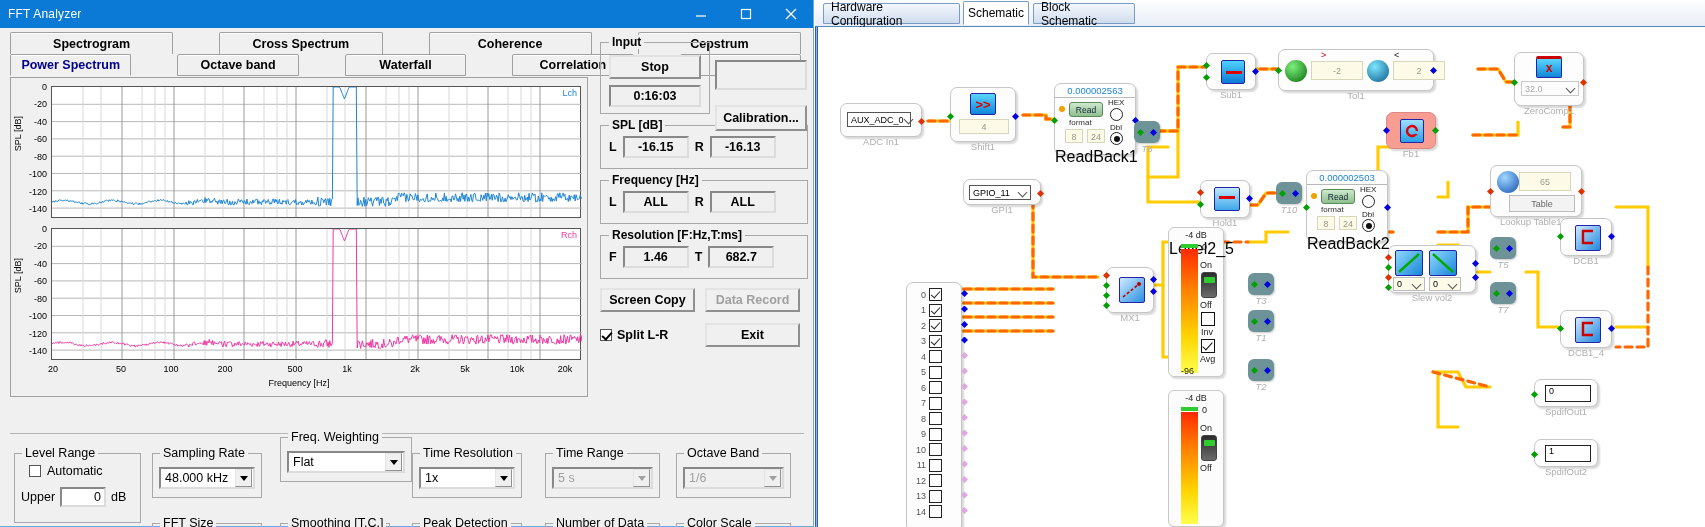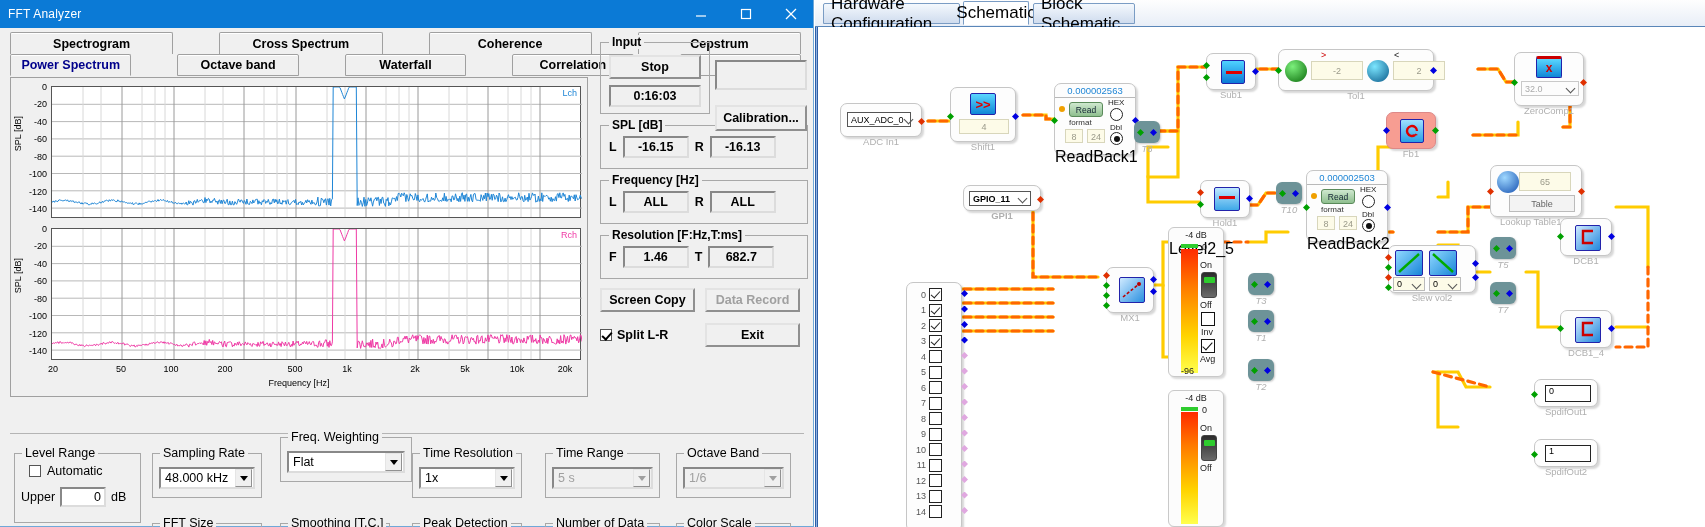--- a/index.html
+++ b/index.html
@@ -124,21 +124,21 @@
   .numfield { background:#fff; border:2px inset #dcdcdc; height:20px; width:46px;
      text-align:right; font-size:12.5px; padding-right:3px; line-height:17px; }
 
   
   .sch {
     position:absolute; left:815px; top:0; width:890px; height:527px; background:#ffffff;
   }
   .sch-tabbar { position:absolute; left:0; top:0; height:27px; right:0;
      background:linear-gradient(#fefefe,#e8eef7); border-bottom:1px solid #5a86b8; }
   .sch-tab {
-    position:absolute; top:3px; height:21px; font-size:17px; color:#000;
+    position:absolute; top:3px; height:21px; font-size:12px; color:#000;
     display:flex; align-items:center; justify-content:center;
     background:linear-gradient(#f4f8fd,#cfdcee); border:1px solid #7a9cc4;
     border-radius:2px 2px 0 0; padding:0 7px;
   }
   .sch-tab.active { background:#fff; border-bottom:1px solid #fff; top:1px; height:24px; }
   .sch-canvas { position:absolute; left:0; top:27px; right:0; bottom:0;
     background:#fff; border-left:3px solid #2d5ea8; }
   .sch-canvas::before{ content:""; position:absolute; left:-3px; top:0; bottom:0; width:3px;
     background:repeating-linear-gradient(90deg,#2d5ea8 0 1px,#8fb4e0 1px 2px,#2d5ea8 2px 3px); }
 
@@ -625,21 +625,21 @@
           <div style="position:absolute;left:53px;top:0px;font-size:8px;color:#222;">HEX</div>
           <div class="radio" style="position:absolute;left:55px;top:10px;"></div>
           <div style="position:absolute;left:55px;top:25px;font-size:8px;color:#222;">Dbl</div>
           <div class="radio on" style="position:absolute;left:55px;top:34px;"></div>
         </div>
         <div class="port p-green" style="left:-4px; top:33px;"></div>
         <div class="port p-blue" style="right:-4px; top:33px;"></div>
         <div class="cap">ReadBack1</div>
       </div>
 
-      <div class="node" style="left:145px; top:158px; width:78px; height:26px;font-weight:bold;">
+      <div class="node" style="left:145px; top:152px; width:78px; height:26px;">
         <div class="n-sel" style="margin:5px 9px 0 5px;">
           <span>GPIO_11</span>
           <span class="chev"></span>
         </div>
         <div class="port p-red" style="right:-4px; top:10px;"></div>
         <div class="cap">GPI1</div>
       </div>
 
       <div class="tnode" style="left:316px; top:94px;">
         <div class="port p-green" style="left:3px; top:8px;"></div>

